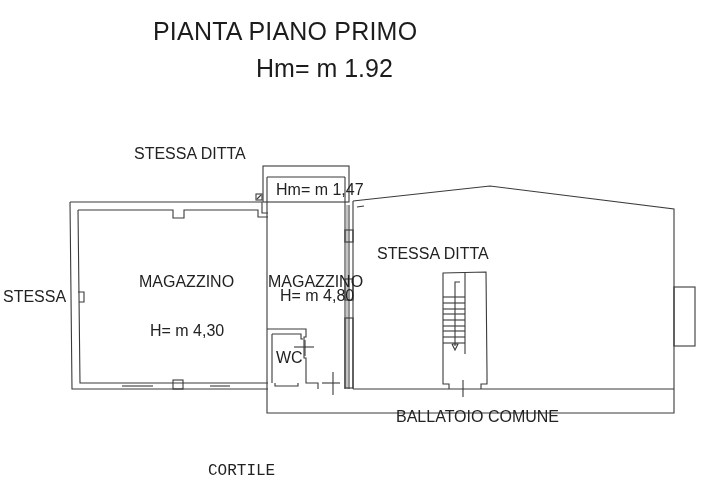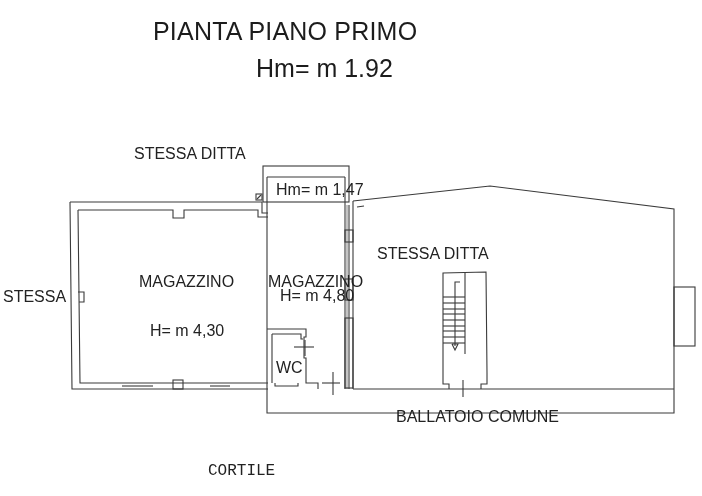--- a/index.html
+++ b/index.html
@@ -91,16 +91,16 @@
   </g>
 </svg>
 
 <div class="lbl" style="left:134px;top:145px;">STESSA DITTA</div>
 <div class="lbl" style="left:3px;top:288px;">STESSA</div>
 <div class="lbl" style="left:139px;top:273px;">MAGAZZINO</div>
 <div class="lbl" style="left:150px;top:290px;margin-top:32px;">H= m 4,30</div>
 <div class="lbl" style="left:268px;top:273px;">MAGAZZINO</div>
 <div class="lbl" style="left:280px;top:287px;">H= m 4,80</div>
 <div class="lbl" style="left:276px;top:181px;">Hm= m 1,47</div>
-<div class="lbl" style="left:276px;top:359px;">WC</div>
+<div class="lbl" style="left:276px;top:349px;">WC</div>
 <div class="lbl" style="left:377px;top:245px;">STESSA DITTA</div>
 <div class="lbl" style="left:396px;top:408px;">BALLATOIO COMUNE</div>
 <div class="lbl" style="left:208px;top:462px;font-family:Liberation Mono, monospace;">CORTILE</div>
 
 </body></html>

